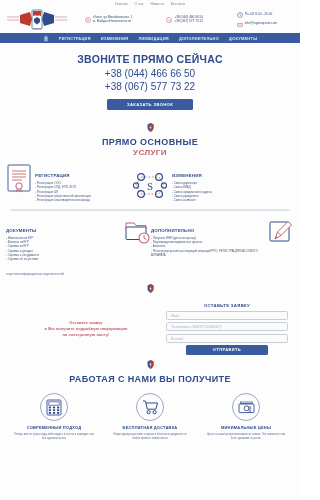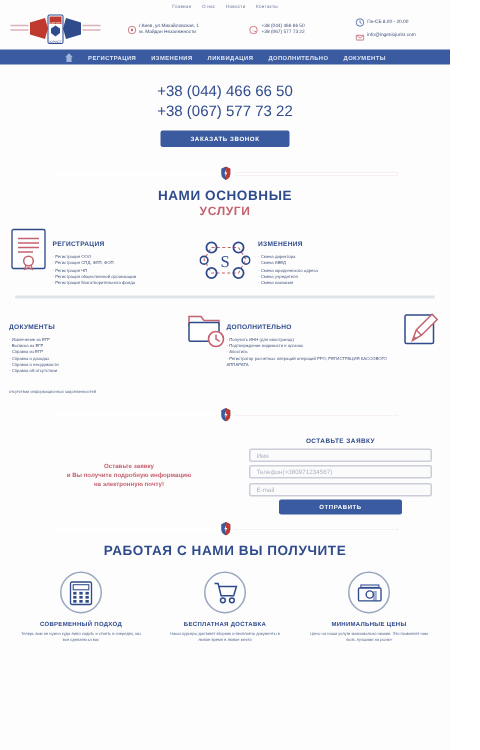--- a/index.html
+++ b/index.html
@@ -272,40 +272,41 @@
       </svg>
     </span>
     <a href="#">РЕГИСТРАЦИЯ</a>
     <a href="#">ИЗМЕНЕНИЯ</a>
     <a href="#">ЛИКВИДАЦИЯ</a>
     <a href="#">ДОПОЛНИТЕЛЬНО</a>
     <a href="#">ДОКУМЕНТЫ</a>
   </nav>
 
   <section class="hero">
+    <div class="hero-title">ЗВОНИТЕ ПРЯМО СЕЙЧАС</div>
     <div class="hero-phone">
       <div>+38 (044) 466 66 50</div>
       <div>+38 (067) 577 73 22</div>
     </div>
     <button class="hero-btn">ЗАКАЗАТЬ ЗВОНОК</button>
   </section>
 
   <div class="divider">
     <span class="div-bar blue"></span>
     <span class="div-emblem">
       <svg width="7" height="9" viewBox="0 0 14 18">
         <path d="M7 0 L13 3 V10 Q13 15 7 18 Q1 15 1 10 V3 Z" fill="#3a5ba0"></path>
         <path d="M7 0 L13 3 V10 Q13 15 7 18 Z" fill="#c0392f"></path>
         <path d="M7.6 4 L5.2 9.6 H6.9 L6.2 14 L9 8 H7.1 Z" fill="#fff"></path>
       </svg>
     </span>
     <span class="div-bar red"></span>
   </div>
 
-  <div class="sec-title">НАМИ ОСНОВНЫЕ</div>
+  <div class="sec-title">ПРЯМО ОСНОВНЫЕ</div>
   <div class="sec-sub">УСЛУГИ</div>
 
   <div class="services-row">
 
     <div class="svc-block">
       <span class="svc-icon">
         <svg width="26" height="30" viewBox="0 0 26 30">
           <rect x="2" y="2" width="22" height="26" rx="1" fill="#fff" stroke="#2f4b8c" stroke-width=".9"></rect>
           <line x1="6" y1="8" x2="20" y2="8" stroke="#c4626f" stroke-width=".9"></line>
           <line x1="6" y1="11" x2="20" y2="11" stroke="#c4626f" stroke-width=".9"></line>

